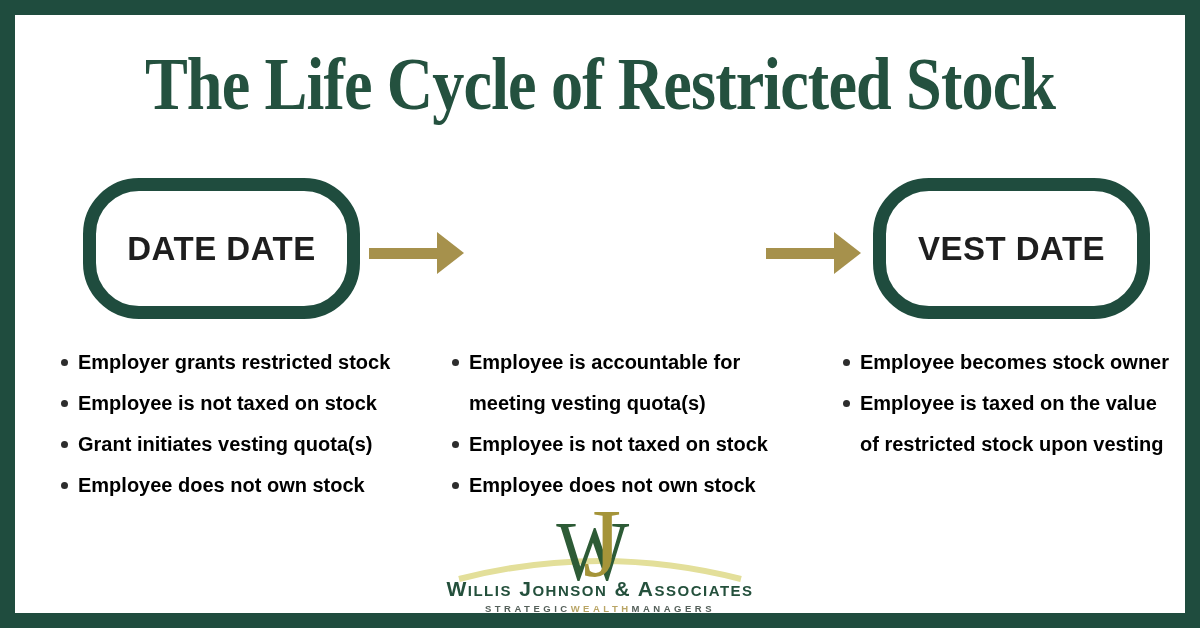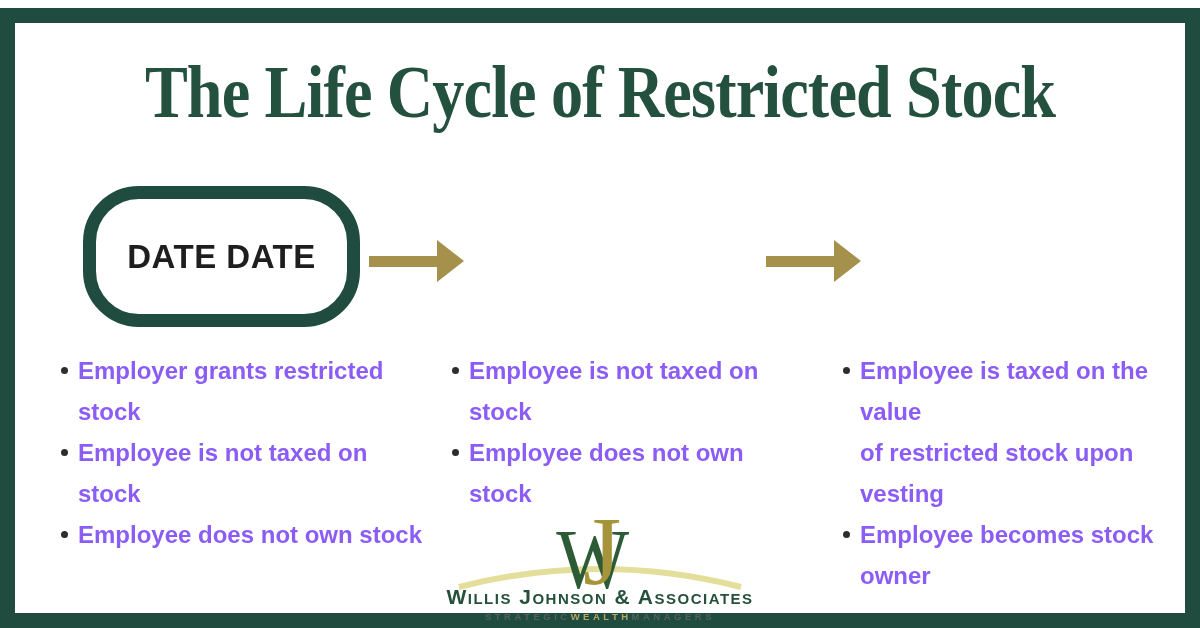--- a/index.html
+++ b/index.html
@@ -7,21 +7,20 @@
     width:1200px;height:628px;
     font-family:"Liberation Sans",sans-serif;
     background:#ffffff;
     position:relative;overflow:hidden;
   }
   .frame{
     position:absolute;inset:0;
     border:15px solid #1f4c3e;
     background:#ffffff;
     box-sizing:border-box;
-    margin-top:8px;
   }
   
   .title{
     position:absolute;top:30px;left:0;right:0;
     text-align:center;
     font-family:"Liberation Serif",serif;
     font-weight:bold;
     font-size:73px;line-height:80px;
     color:#24513f;
     letter-spacing:-1px;
@@ -58,22 +57,22 @@
     border-bottom:21px solid transparent;
     border-left:27px solid #a6914c;
   }
   
   .bullets{
     position:absolute;top:327px;
     margin:0;padding:0;list-style:none;
   }
   .bullets li{
     position:relative;padding-left:21px;
-    font-weight:bold;font-size:24px;line-height:41px;
-    color:#8b5cf6;white-space:pre-line;
+    font-weight:bold;font-size:20px;line-height:41px;
+    color:#000000;white-space:pre-line;
   }
   .bullets li::before{
     content:"";position:absolute;left:4px;top:17px;
     width:7px;height:7px;border-radius:50%;background:#2d2d2d;
   }
   .list-1{left:42px;width:372px;}
   .list-2{left:433px;width:360px;}
   .list-3{left:824px;width:350px;}
   
   .logo{
@@ -122,36 +121,42 @@
     <span class="arrow-shaft"></span>
     <span class="arrow-head"></span>
   </div>
 
 
   <div class="arrow arrow-2">
     <span class="arrow-shaft"></span>
     <span class="arrow-head"></span>
   </div>
 
+  <div class="stage-box box-3">
+    <span class="stage-label">VEST DATE</span>
+  </div>
 
   <ul class="bullets list-1">
     <li>Employer grants restricted stock</li>
     <li>Employee is not taxed on stock</li>
+    <li>Grant initiates vesting quota(s)</li>
     <li>Employee does not own stock</li>
   </ul>
 
   <ul class="bullets list-2">
+    <li>Employee is accountable for
+meeting vesting quota(s)</li>
     <li>Employee is not taxed on stock</li>
     <li>Employee does not own stock</li>
   </ul>
 
   <ul class="bullets list-3">
+    <li>Employee becomes stock owner</li>
     <li>Employee is taxed on the value
 of restricted stock upon vesting</li>
-    <li>Employee becomes stock owner</li>
   </ul>
 
   <div class="logo">
     <svg class="logo-arc" width="286" height="34" viewBox="0 0 286 34">
       <path d="M 2 30 Q 143 -6 284 30" fill="none" stroke="#e3df9a" stroke-width="6"></path>
     </svg>
     <span class="logo-w">W</span>
     <span class="logo-j">J</span>
     <div class="company-name">Willis Johnson &amp; Associates</div>
     <div class="tagline">

